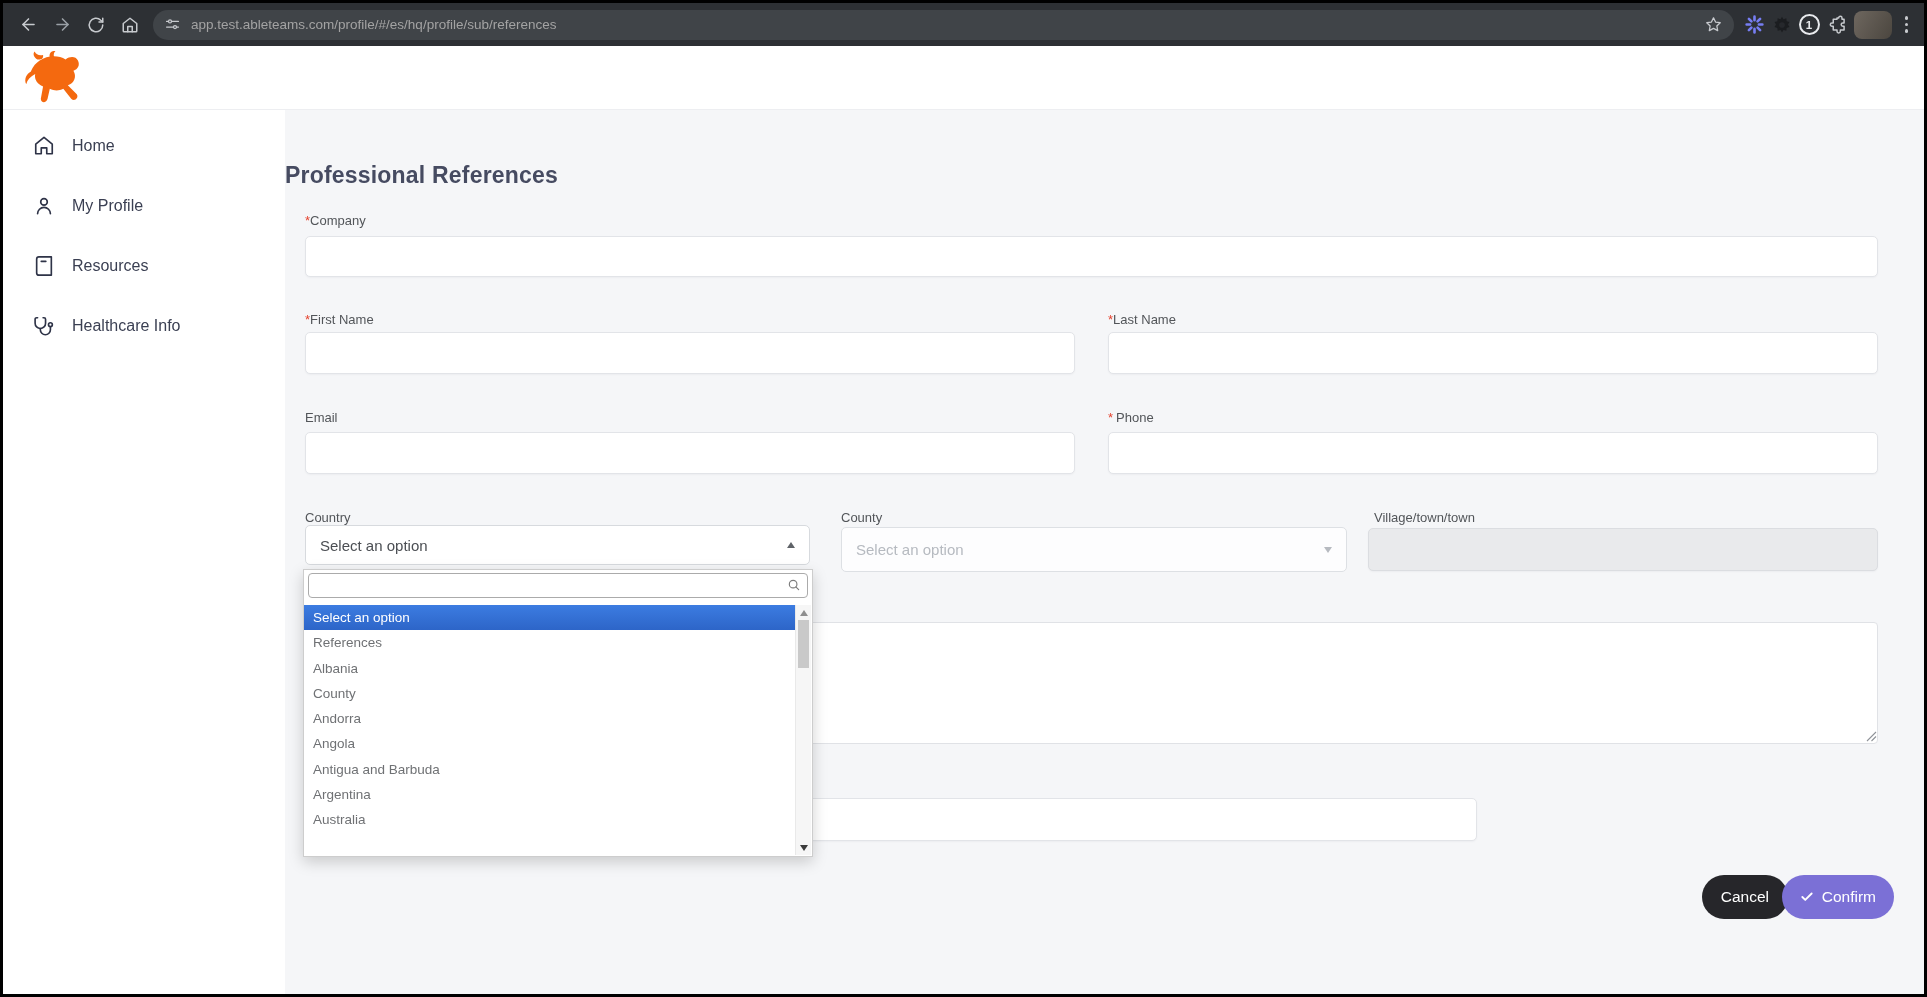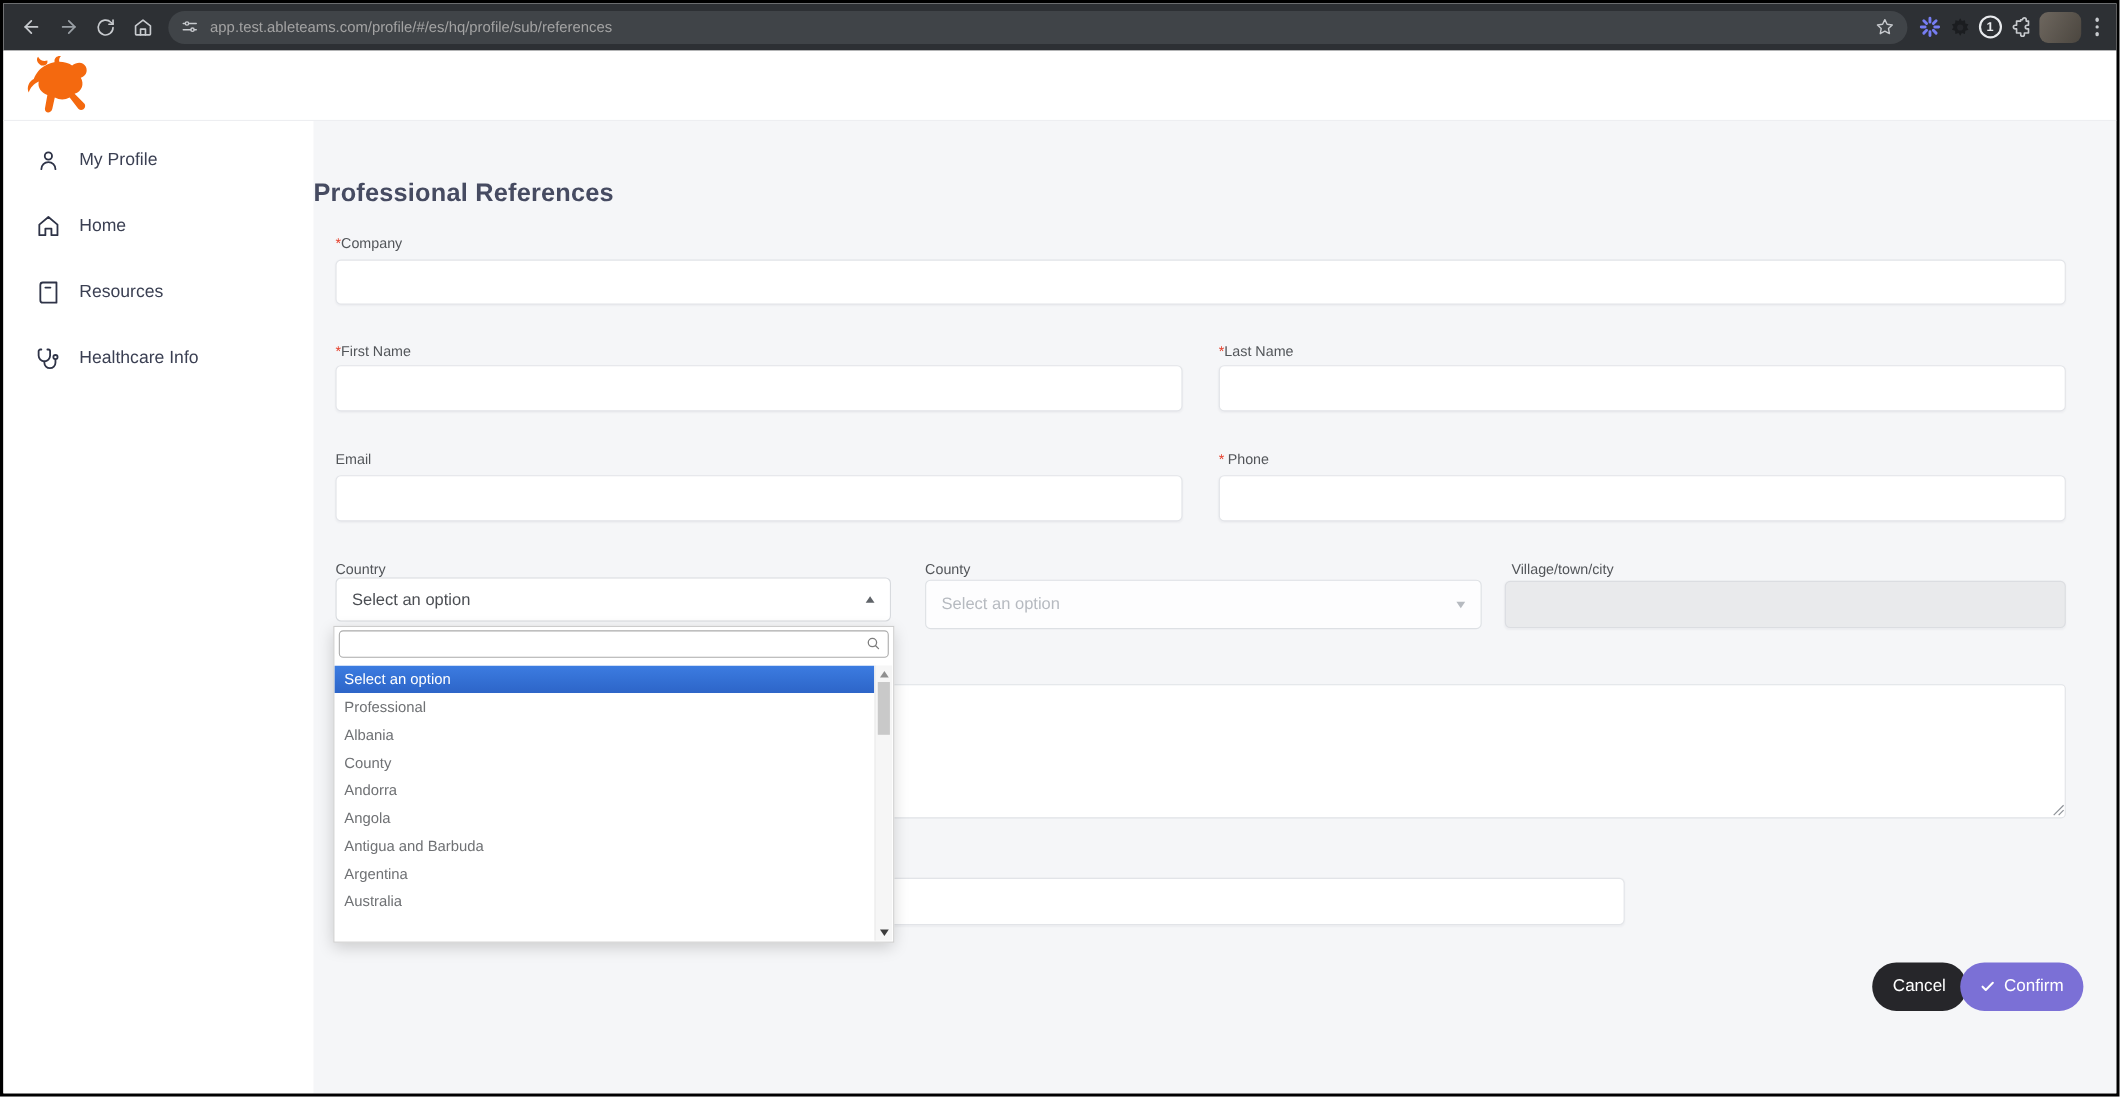--- a/index.html
+++ b/index.html
@@ -155,34 +155,34 @@
         <path fill="#f4690f" d="M49 11 C47 5 51 -1 59 0 C55 4 55 10 59 14 C55 17 51 15 49 11 Z"></path>
         <path fill="#f4690f" d="M31 17 C45 7 65 7 77 15 C85 9 95 9 99 17 C103 25 99 33 91 35 C97 45 93 57 81 61 L97 77 C101 83 93 91 87 85 L73 67 C65 71 57 71 49 67 L45 85 C43 93 33 93 33 85 L37 63 C27 59 21 51 23 41 C15 45 9 51 7 59 C3 51 7 41 15 37 C19 27 25 21 31 17 Z"></path>
       </svg>
     </div>
 
     <div class="main-row">
 
       <div class="sidebar">
         <div class="nav-item">
           <span class="ic">
+            <svg width="22" height="22" viewBox="0 0 24 24" fill="none" stroke="currentColor" stroke-width="1.8" stroke-linecap="round" stroke-linejoin="round">
+                <path d="m3 10 9-7.5L21 10v10.5H15V14H9v6.5H3z"></path>
+              </svg>
+          </span>
+          <span>Home</span>
+        </div>
+        <div class="nav-item">
+          <span class="ic">
             <svg width="22" height="22" viewBox="0 0 24 24" fill="none" stroke="currentColor" stroke-width="1.8" stroke-linecap="round">
                 <circle cx="12" cy="7.5" r="3.6"></circle>
                 <path d="M5 20.5a7 7 0 0 1 14 0"></path>
               </svg>
           </span>
           <span>My Profile</span>
-        </div>
-        <div class="nav-item">
-          <span class="ic">
-            <svg width="22" height="22" viewBox="0 0 24 24" fill="none" stroke="currentColor" stroke-width="1.8" stroke-linecap="round" stroke-linejoin="round">
-                <path d="m3 10 9-7.5L21 10v10.5H15V14H9v6.5H3z"></path>
-              </svg>
-          </span>
-          <span>Home</span>
         </div>
         <div class="nav-item">
           <span class="ic">
             <svg width="22" height="22" viewBox="0 0 24 24" fill="none" stroke="currentColor" stroke-width="1.8" stroke-linecap="round" stroke-linejoin="round">
                 <path d="M4 19.5v-15A2.5 2.5 0 0 1 6.5 2H20v20H6.5A2.5 2.5 0 0 1 4 19.5z"></path>
                 <path d="M9 7h5"></path>
               </svg>
           </span>
           <span>Resources</span>
         </div>
@@ -220,21 +220,21 @@
           <span>Select an option</span>
           <span class="caret-up"></span>
         </div>
 
         <div class="f-label" style="left:556px;top:400px;"><span>County</span></div>
         <div class="select-box" id="sel-county">
           <span>Select an option</span>
           <span class="caret-down"></span>
         </div>
 
-        <div class="f-label" style="left:1089px;top:400px;"><span>Village/town/city</span></div>
+        <div class="f-label" style="left:1089px;top:400px;"><span>Village/town/town</span></div>
         <input class="f-input" id="in-village" disabled="" value="" style="">
 
         <textarea id="ta-notes" style=""></textarea>
         <svg class="grip" viewBox="0 0 11 11">
             <path d="M1 10 10 1 M5.5 10 10 5.5" stroke="#8f9399" stroke-width="1.1" fill="none"></path>
           </svg>
 
         <input class="f-input" id="in-extra" value="" style="">
 
         <div class="dropdown">
@@ -242,21 +242,21 @@
             <input class="search-input" value="" style="">
             <span class="mag">
               <svg width="14" height="14" viewBox="0 0 24 24" fill="none" stroke="currentColor" stroke-width="2" stroke-linecap="round">
                   <circle cx="10.5" cy="10.5" r="6.5"></circle>
                   <path d="m20 20-4.9-4.9"></path>
                 </svg>
             </span>
           </div>
           <div class="opt-list">
             <div class="opt hl">Select an option</div>
-            <div class="opt">Professional</div>
+            <div class="opt">References</div>
             <div class="opt">Albania</div>
             <div class="opt">County</div>
             <div class="opt">Andorra</div>
             <div class="opt">Angola</div>
             <div class="opt">Antigua and Barbuda</div>
             <div class="opt">Argentina</div>
             <div class="opt">Australia</div>
           </div>
           <div class="scrollbar">
             <div class="sb-up">

